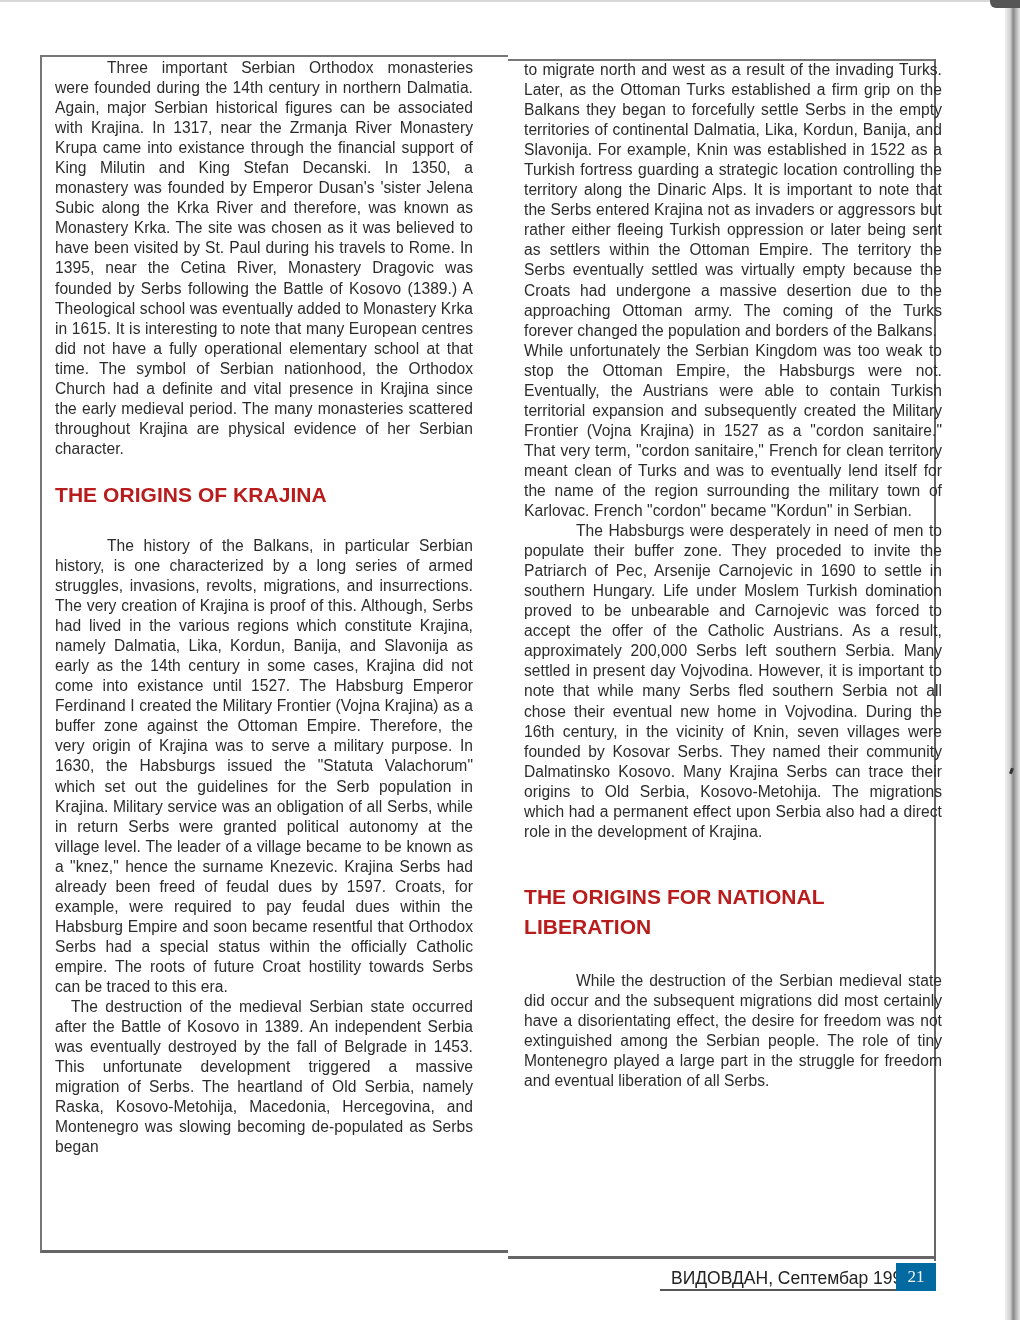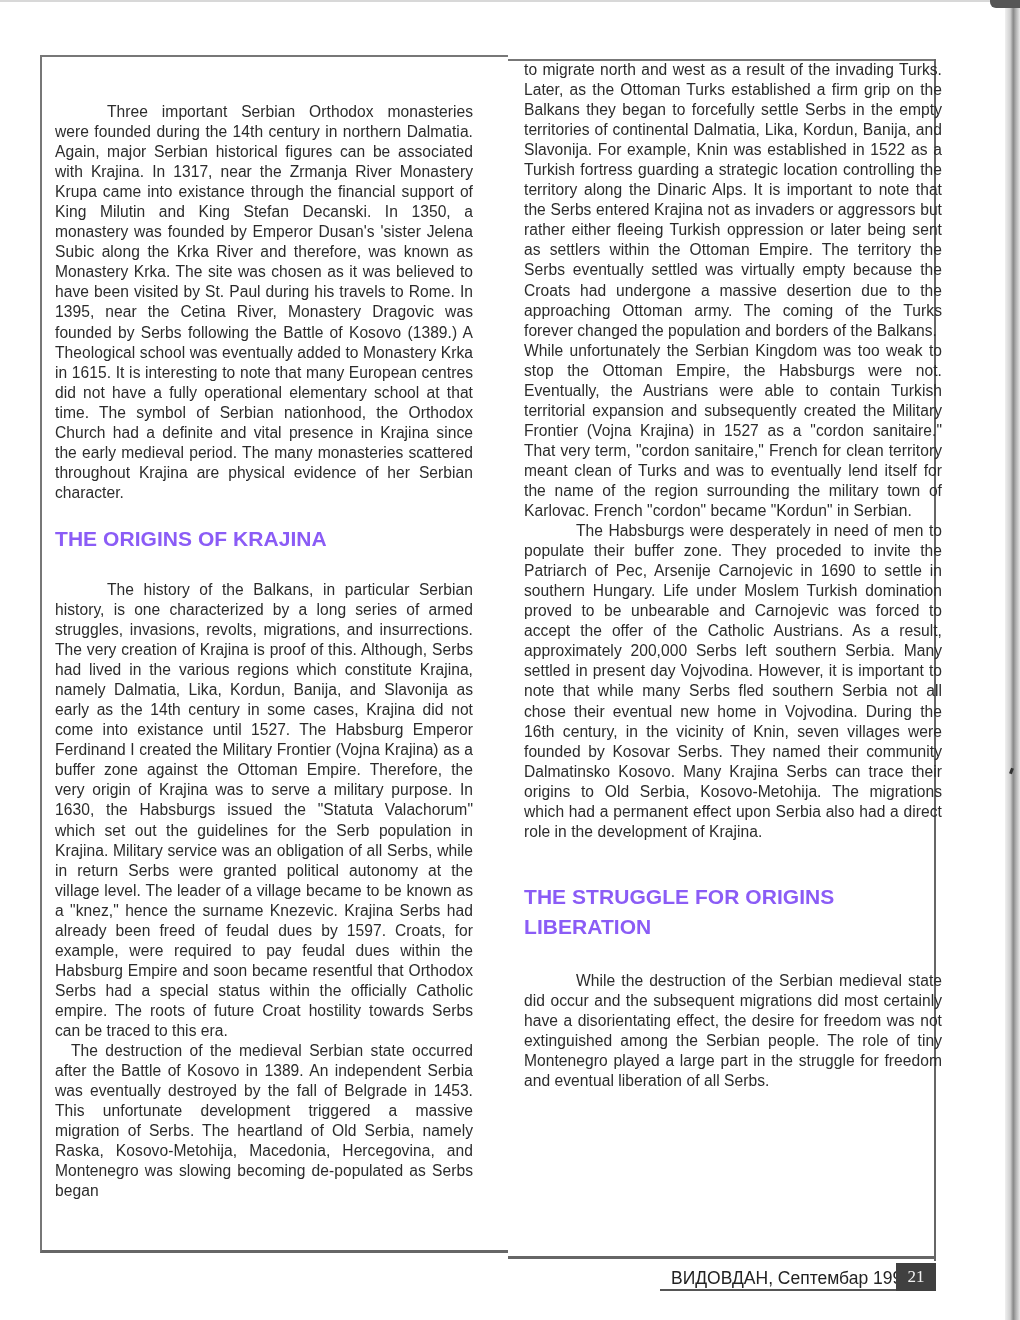--- a/index.html
+++ b/index.html
@@ -21,43 +21,43 @@
   }
   .box-right-top { position: absolute; left: 508px; top: 59px; width: 428px; height: 2px; background: #777; }
   .box-right-side { position: absolute; left: 934px; top: 59px; width: 2px; height: 1202px; background: #666; }
   .box-bottom-right { position: absolute; left: 508px; top: 1256px; width: 428px; height: 3px; background: #666; }
 
   .col {
     position: absolute; font-size: 15.6px; line-height: 20.05px;
     text-align: justify; color: #2c2c2c; letter-spacing: 0.05px;
   }
   .col p { margin: 0; }
-  .col-left { left: 55px; top: 58px; width: 418px; margin-top: 44px; }
+  .col-left { left: 55px; top: 58px; width: 418px; }
   .col-right { left: 524px; top: 60px; width: 418px; }
   .indent { text-indent: 52px; }
   .indent-small { text-indent: 16px; }
 
   .heading {
     font-family: "Liberation Sans", sans-serif; font-weight: bold;
-    font-size: 21px; line-height: 30px; color: #8b5cf6; margin: 0; text-align: left;
+    font-size: 21px; line-height: 30px; color: #b91c1c; margin: 0; text-align: left;
   }
   .h-origins { margin-top: 21px; margin-bottom: 26px; }
   .h-struggle { margin-top: 40px; margin-bottom: 29px; width: 400px; }
 
   .footer {
     position: absolute; left: 660px; top: 1265px; width: 276px; height: 26px;
     border-bottom: 2px solid #555; box-sizing: border-box;
   }
   .footer-text {
     position: absolute; left: 0; top: 1px; width: 252px; text-align: right;
     font-family: Liberation Sans, sans-serif; font-size: 17.5px; line-height: 24px; color: #222;
   }
   .footer-pagenum {
     position: absolute; right: 0; top: -2px; width: 40px; height: 28px;
-    background: #404040; color: #f2f2f2; text-align: center;
+    background: #0369a1; color: #f2f2f2; text-align: center;
     font-family: "Liberation Serif", serif; font-size: 17px; line-height: 28px;
   }
 </style>
 </head>
 <body>
 
 <div class="top-rule"></div>
 <div class="right-edge"></div>
 <div class="right-edge-corner"></div>
 <div class="right-edge-mark"></div>
@@ -71,20 +71,20 @@
   <p class="indent">Three important Serbian Orthodox monasteries were founded during the 14th century in northern Dalmatia. Again, major Serbian historical figures can be associated with Krajina. In 1317, near the Zrmanja River Monastery Krupa came into existance through the financial support of King Milutin and King Stefan Decanski. In 1350, a monastery was founded by Emperor Dusan's 'sister Jelena Subic along the Krka River and therefore, was known as Monastery Krka. The site was chosen as it was believed to have been visited by St. Paul during his travels to Rome. In 1395, near the Cetina River, Monastery Dragovic was founded by Serbs following the Battle of Kosovo (1389.) A Theological school was eventually added to Monastery Krka in 1615. It is interesting to note that many European centres did not have a fully operational elementary school at that time. The symbol of Serbian nationhood, the Orthodox Church had a definite and vital presence in Krajina since the early medieval period. The many monasteries scattered throughout Krajina are physical evidence of her Serbian character.</p>
   <h2 class="heading h-origins">THE ORIGINS OF KRAJINA</h2>
   <p class="indent">The history of the Balkans, in particular Serbian history, is one characterized by a long series of armed struggles, invasions, revolts, migrations, and insurrections. The very creation of Krajina is proof of this.  Although, Serbs had lived in the various regions which constitute Krajina, namely Dalmatia, Lika, Kordun, Banija, and Slavonija as early as the 14th century in some cases, Krajina did not come into existance until 1527. The Habsburg Emperor Ferdinand I created the Military Frontier (Vojna Krajina) as a buffer zone against the Ottoman Empire. Therefore, the very origin of Krajina was to serve a military purpose. In 1630, the Habsburgs issued the "Statuta Valachorum" which set out the guidelines for the Serb population in Krajina. Military service was an obligation of all Serbs, while in return Serbs were granted political autonomy at the village level. The leader of a village became to be known as a "knez," hence the surname Knezevic. Krajina Serbs had already been freed of feudal dues by 1597. Croats, for example, were required to pay feudal dues within the Habsburg Empire and soon became resentful that Orthodox Serbs had a special status within the officially Catholic empire. The roots of future Croat hostility towards Serbs can be traced to this era.</p>
   <p class="indent-small">The destruction of the medieval Serbian state occurred after the Battle of Kosovo in 1389. An independent Serbia was eventually destroyed by the fall of Belgrade in 1453. This unfortunate development triggered a massive migration of Serbs. The heartland of Old Serbia, namely Raska, Kosovo-Metohija, Macedonia, Hercegovina, and Montenegro was slowing becoming de-populated as Serbs began</p>
 </div>
 
 <div class="col col-right">
   <p>to migrate north and west as a result of the invading Turks. Later, as the Ottoman Turks established a firm grip on the Balkans they began to forcefully settle Serbs in the empty territories of continental Dalmatia, Lika, Kordun, Banija, and Slavonija. For example, Knin was established in 1522 as a Turkish fortress guarding a strategic location controlling the territory along the Dinaric Alps. It is important to note that the Serbs entered Krajina not as invaders or aggressors but rather either fleeing Turkish oppression or later being sent as settlers within the Ottoman Empire. The territory the Serbs eventually settled was virtually empty because the Croats had undergone a massive desertion due to the approaching Ottoman army. The coming of the Turks forever changed the population and borders of the Balkans.</p>
   <p>While unfortunately the Serbian Kingdom was too weak to stop the Ottoman Empire, the Habsburgs were not. Eventually, the Austrians were able to contain Turkish territorial expansion and subsequently created the Military Frontier (Vojna Krajina) in 1527 as a "cordon sanitaire." That very term, "cordon sanitaire," French for clean territory meant clean of Turks and was to eventually lend itself for the name of the region surrounding the military town of Karlovac. French "cordon" became "Kordun" in Serbian.</p>
   <p class="indent">The Habsburgs were desperately in need of men to populate their buffer zone. They proceded to invite the Patriarch of Pec, Arsenije Carnojevic in 1690 to settle in southern Hungary. Life under Moslem Turkish domination proved to be unbearable and Carnojevic was forced to accept the offer of the Catholic Austrians. As a result, approximately 200,000 Serbs left southern Serbia. Many settled in present day Vojvodina. However, it is important to note that while many Serbs fled southern Serbia not all chose their eventual new home in Vojvodina. During the 16th century, in the vicinity of Knin, seven villages were founded by Kosovar Serbs. They named their community Dalmatinsko Kosovo. Many Krajina Serbs can trace their origins to Old Serbia, Kosovo-Metohija. The migrations which had a permanent effect upon Serbia also had a direct role in the development of Krajina.</p>
-  <h2 class="heading h-struggle">THE STRUGGLE FOR ORIGINS LIBERATION</h2>
+  <h2 class="heading h-struggle">THE ORIGINS FOR NATIONAL LIBERATION</h2>
   <p class="indent">While the destruction of the Serbian medieval state did occur and the subsequent migrations did most certainly have a disorientating effect, the desire for freedom was not extinguished among the Serbian people. The role of tiny Montenegro played a large part in the struggle for freedom and eventual liberation of all Serbs.</p>
 </div>
 
 <div class="footer">
   <span class="footer-text">ВИДОВДАН, Септембар 1999</span>
   <span class="footer-pagenum">21</span>
 </div>
 
 </body></html>

